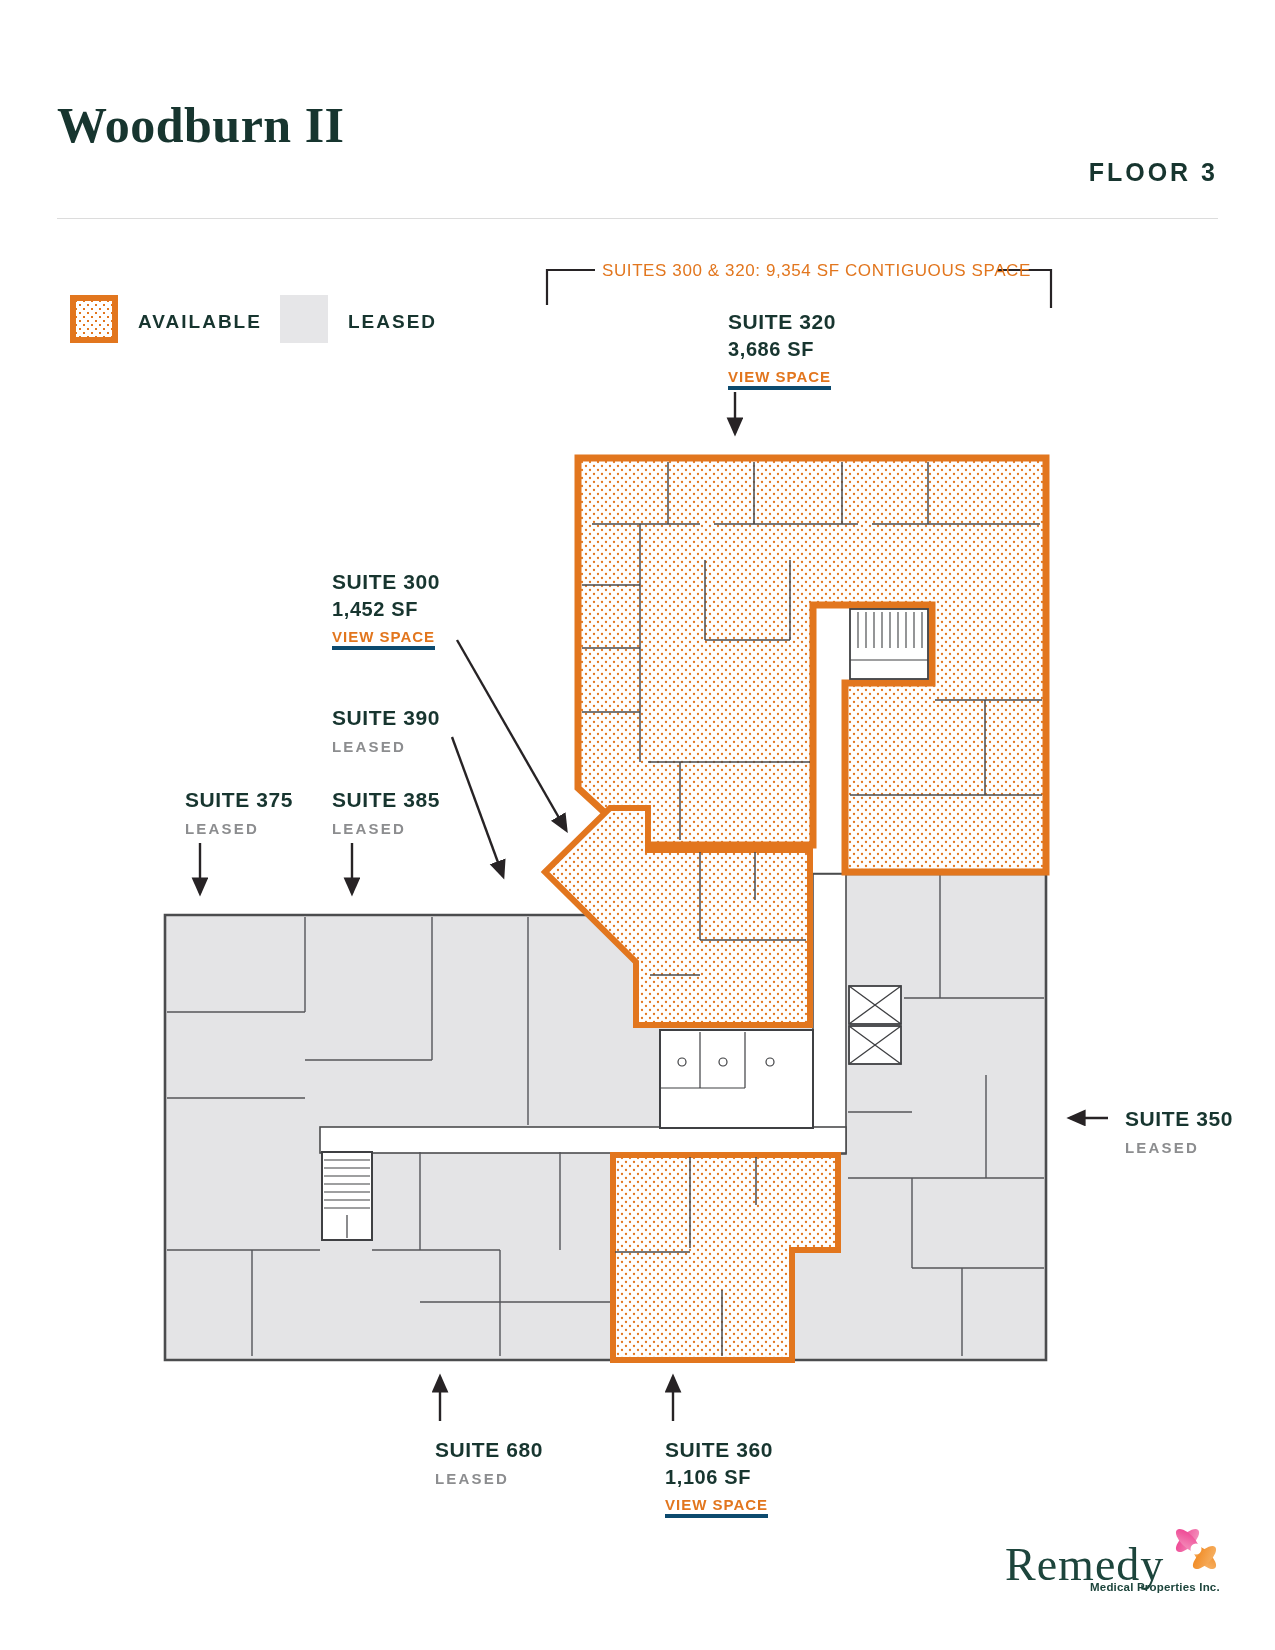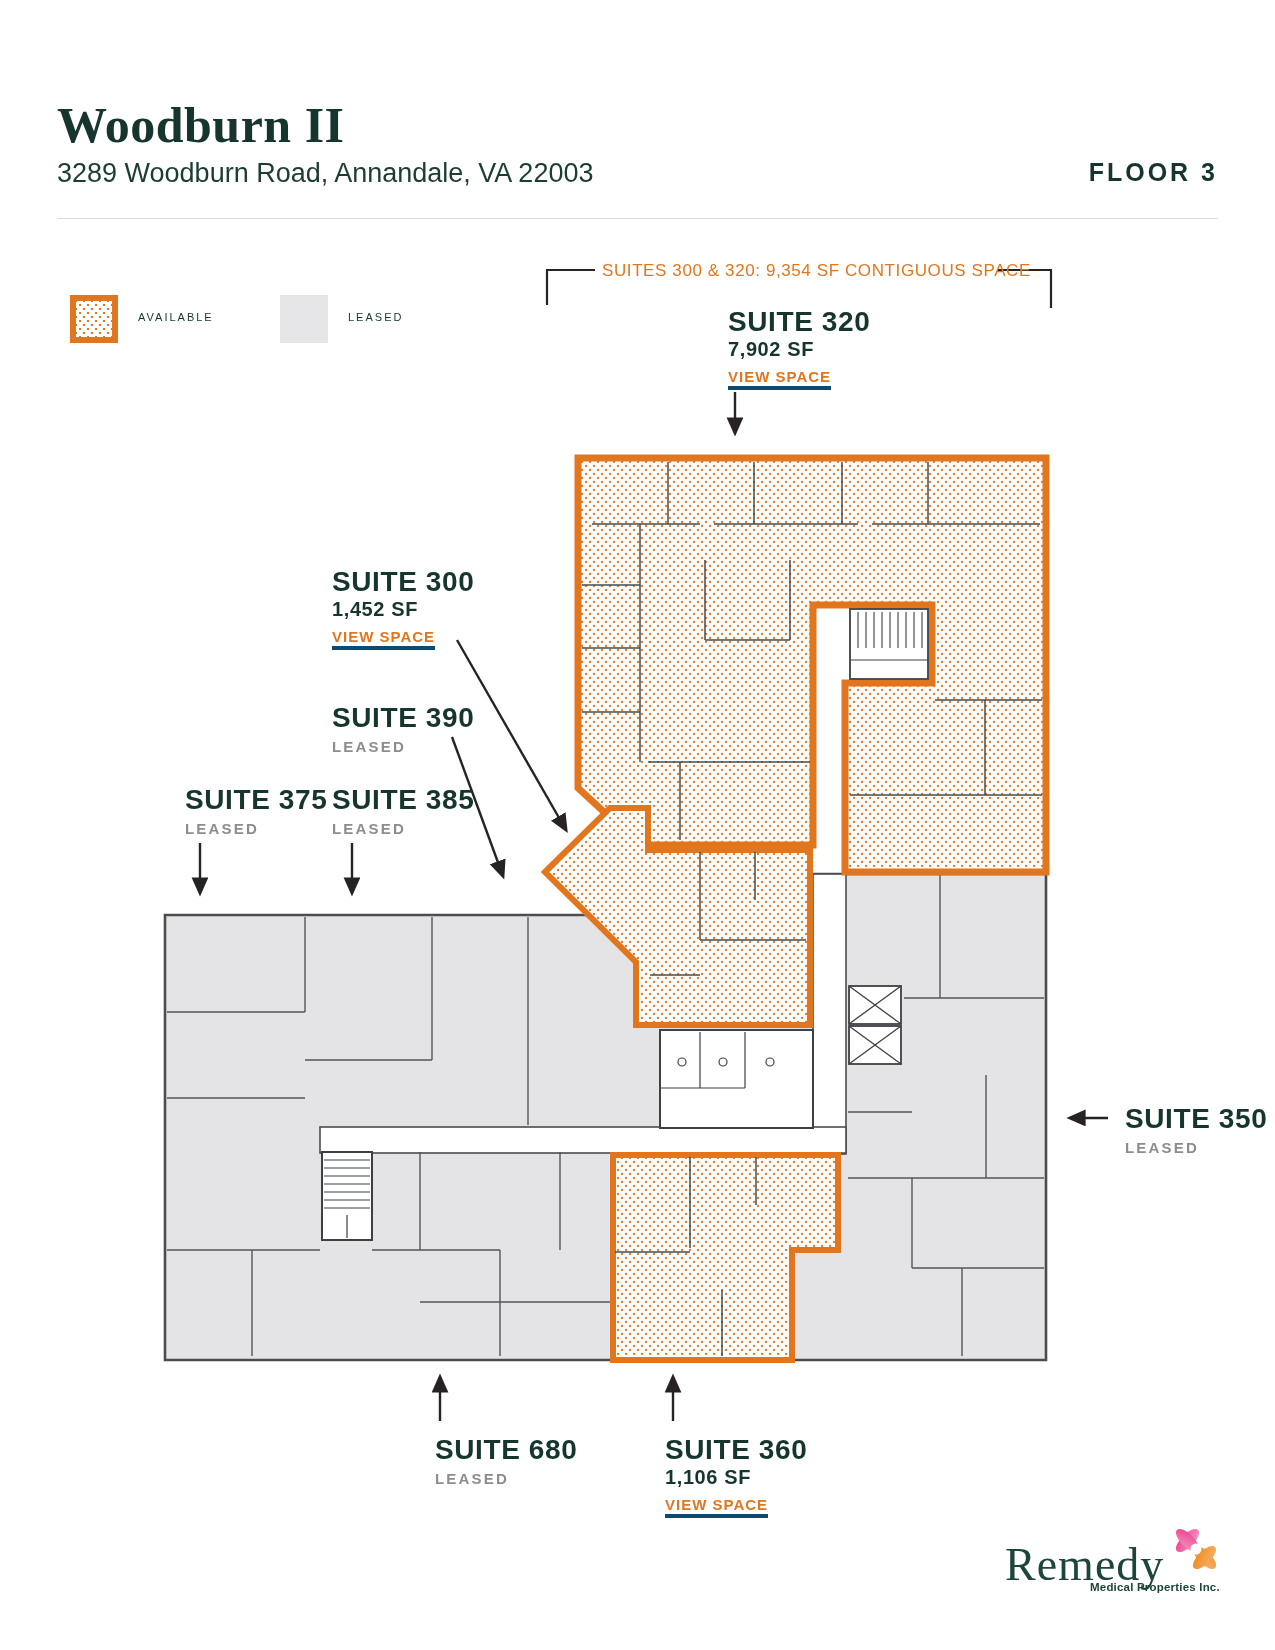--- a/index.html
+++ b/index.html
@@ -13,25 +13,25 @@
   .address{font-size:27px;color:#1d3c34;}
   .floor{font-size:25px;font-weight:bold;letter-spacing:3px;color:#17352f;}
   .divider{position:absolute;left:57px;top:218px;width:1161px;height:1px;background:#dcdcdc;z-index:2;}
 
   .legend-swatch{position:absolute;width:48px;height:48px;box-sizing:border-box;z-index:2;}
   .legend-available{border:6px solid #e2761e;background-color:#fff;
      background-image:radial-gradient(#e2761e 1.2px, rgba(0,0,0,0) 1.3px),
                       radial-gradient(#e2761e 1.2px, rgba(0,0,0,0) 1.3px);
      background-size:8px 8px;background-position:0 0,4px 4px;}
   .legend-leased{background:#e6e6e8;}
-  .legend-label{font-size:11px;font-weight:normal;letter-spacing:2px;color:#17352f;}
+  .legend-label{font-size:19px;font-weight:bold;letter-spacing:2px;color:#17352f;}
 
   .contig{font-size:17px;font-weight:normal;letter-spacing:.6px;color:#e2761e;}
 
-  .s-title{font-size:28px;font-weight:bold;letter-spacing:.6px;color:#17352f;line-height:27px;}
+  .s-title{font-size:21px;font-weight:bold;letter-spacing:.6px;color:#17352f;line-height:27px;}
   .s-size{font-size:20px;font-weight:bold;letter-spacing:.6px;color:#17352f;line-height:26px;margin-top:1px;}
   .s-link{display:inline-block;font-size:15px;font-weight:bold;letter-spacing:1px;color:#e2761e;
           border-bottom:4px solid #0c4a6e;padding-bottom:1px;margin-top:6px;cursor:pointer;text-decoration:none;}
   .s-leased{font-size:15px;font-weight:bold;letter-spacing:2.2px;color:#8c8d8f;margin-top:7px;}
 
   .logo-word{font-family:"Liberation Serif",serif;font-size:46px;color:#1d453c;letter-spacing:1px;}
   .logo-tag{font-size:11.5px;font-weight:bold;color:#1d453c;letter-spacing:.2px;padding-left:27px;}
 </style>
 </head>
 <body>
@@ -129,34 +129,33 @@
     <g transform="translate(1196,1549)">
       <ellipse rx="15" ry="6.5" transform="rotate(-45) translate(0,-12)" fill="url(#petalPink)"></ellipse>
       <ellipse rx="15" ry="6.5" transform="rotate(45) translate(12,0)" fill="url(#petalOrange)"></ellipse>
       <ellipse rx="15" ry="6.5" transform="rotate(-45) translate(0,12)" fill="url(#petalOrange)"></ellipse>
       <ellipse rx="15" ry="6.5" transform="rotate(45) translate(-12,0)" fill="url(#petalPink)"></ellipse>
       <circle r="5.5" fill="#ffffff"></circle>
     </g>
   </svg>
 
   <div class="txt main-title" style="left:57px;top:96px">Woodburn II</div>
-  <div class="txt address" style="left:57px;top:158px">3289 Woodburn Road, Annandale, VA 22003</div>
   <div class="txt floor" style="right:57px;top:158px">FLOOR 3</div>
   <div class="divider"></div>
 
   <div class="legend-swatch legend-available" style="left:70px;top:295px"></div>
   <div class="txt legend-label" style="left:138px;top:311px">AVAILABLE</div>
   <div class="legend-swatch legend-leased" style="left:280px;top:295px"></div>
   <div class="txt legend-label" style="left:348px;top:311px">LEASED</div>
 
   <div class="txt contig" style="left:602px;top:261px">SUITES 300 &amp; 320:  9,354 SF CONTIGUOUS SPACE</div>
 
   <div class="txt" style="left:728px;top:308px">
     <div class="s-title">SUITE 320</div>
-    <div class="s-size">7,902 SF</div>
+    <div class="s-size">3,686 SF</div>
     <a class="s-link">VIEW SPACE</a>
   </div>
 
   <div class="txt" style="left:332px;top:568px">
     <div class="s-title">SUITE 300</div>
     <div class="s-size">1,452 SF</div>
     <a class="s-link">VIEW SPACE</a>
   </div>
 
   <div class="txt" style="left:332px;top:704px">

